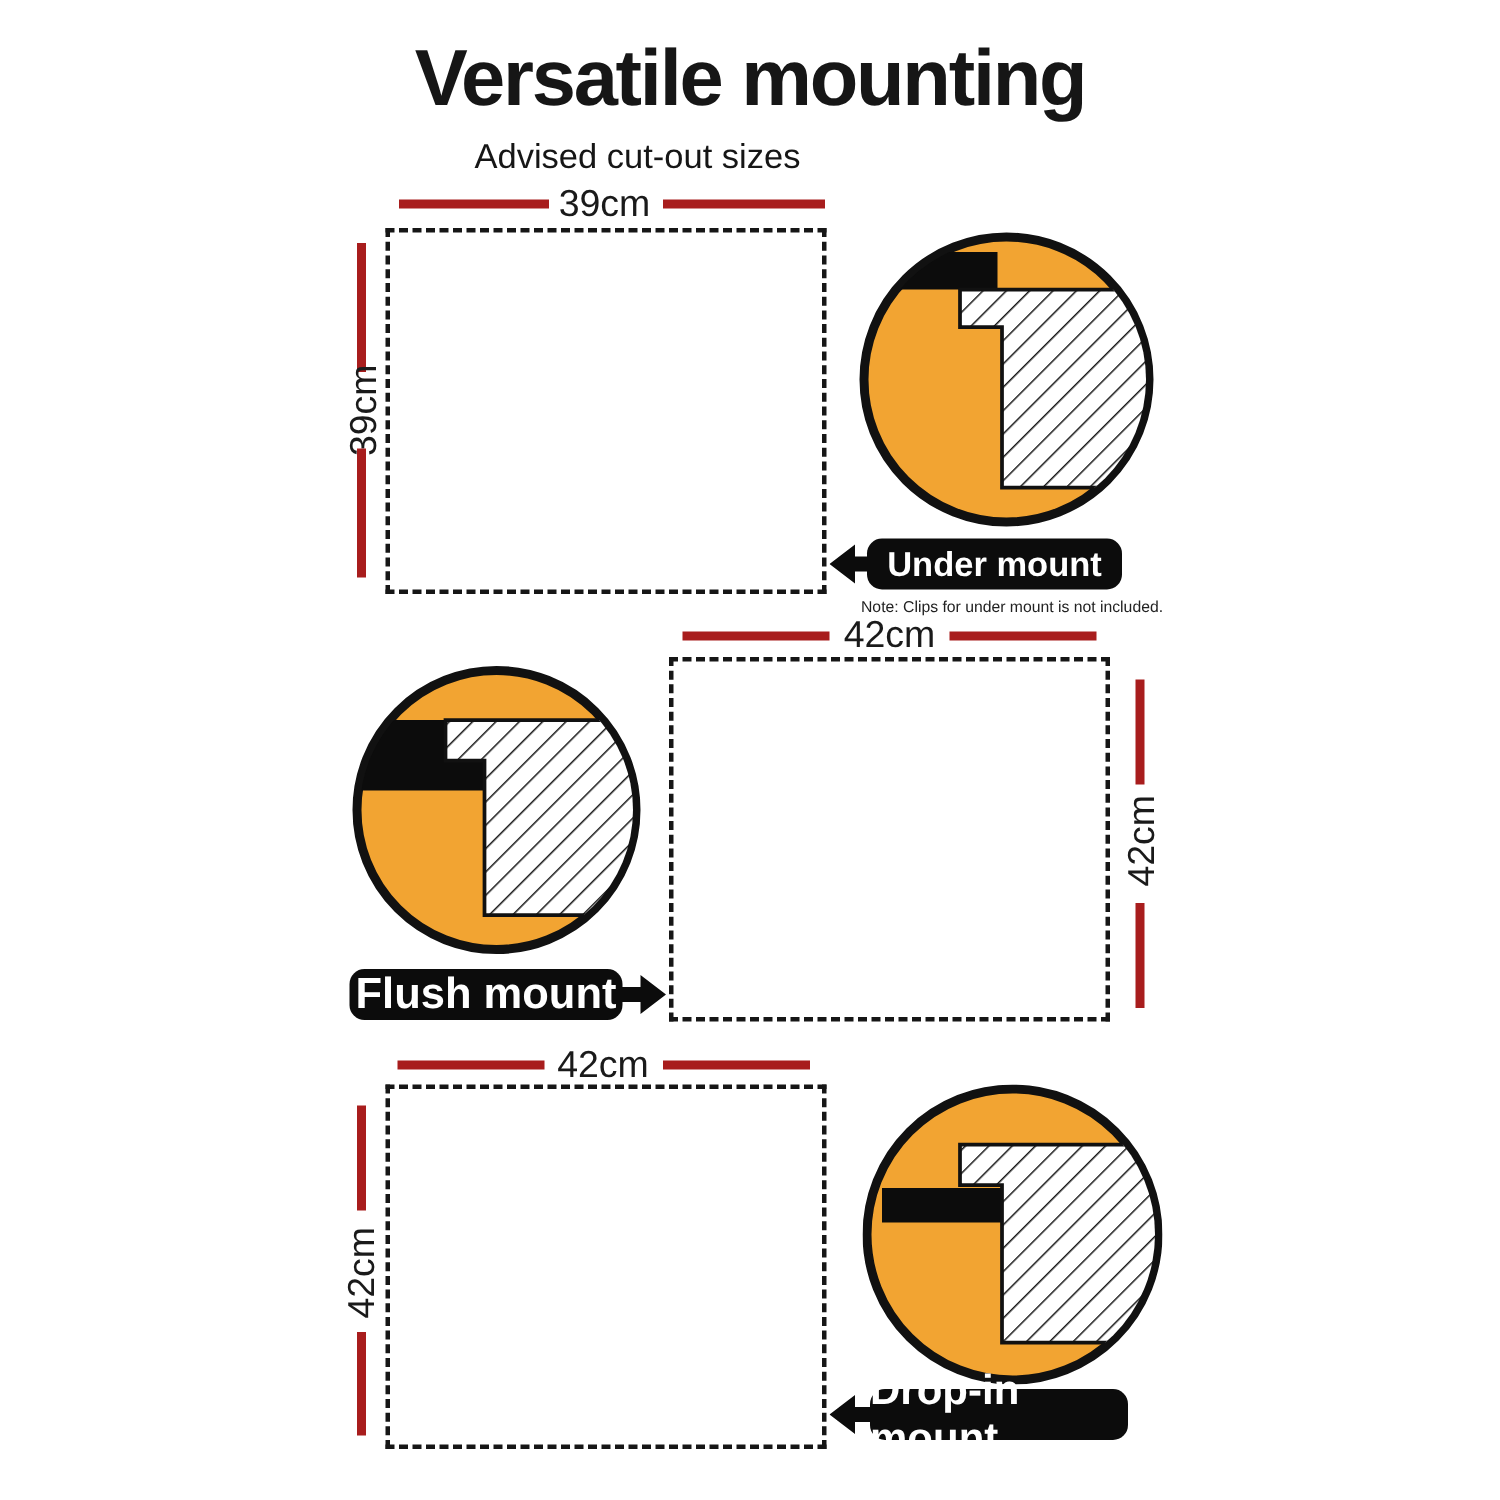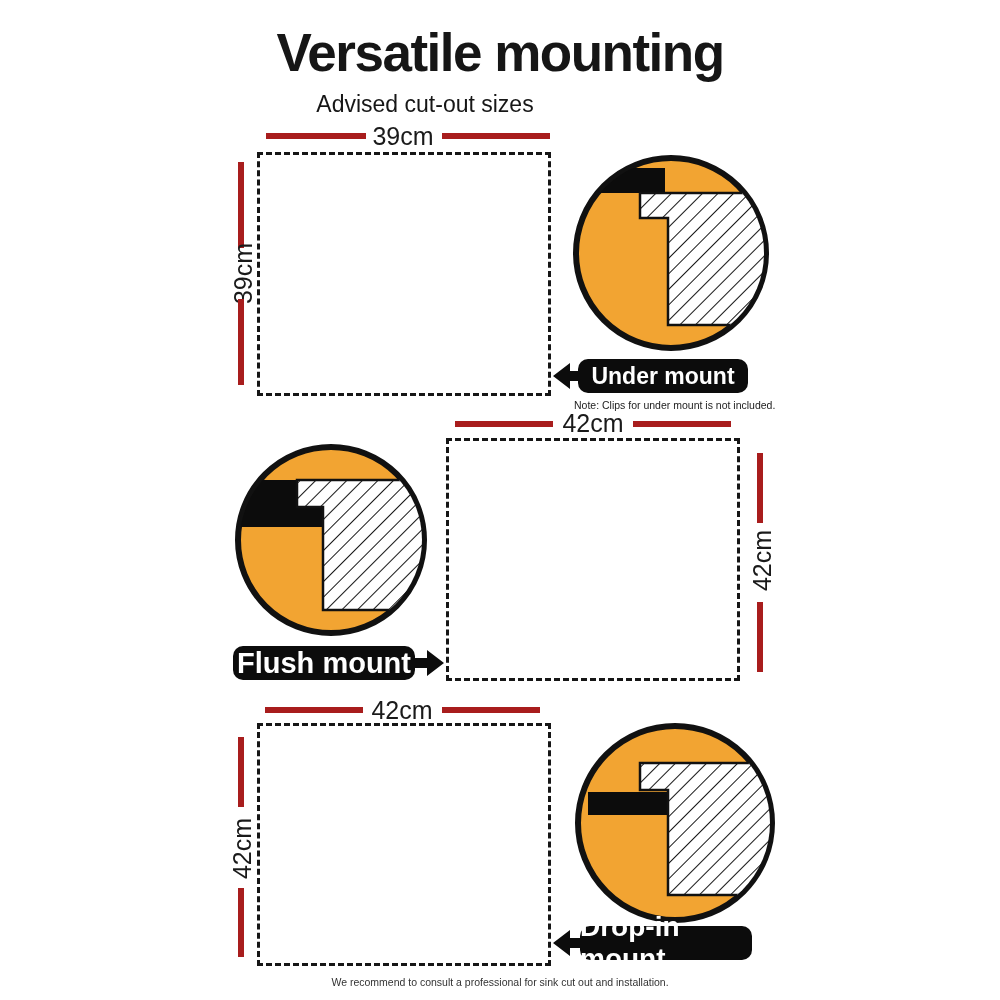--- a/index.html
+++ b/index.html
@@ -135,15 +135,14 @@
       <rect x="13" y="69" width="80" height="23" fill="#0c0c0c"></rect>
       <path d="M65,40 L200,40 L200,172 L93,172 L93,67 L65,67 Z" fill="url(#h3)" stroke="#111111" stroke-width="2.5"></path>
     </g>
   </svg>
 
   <svg class="arrow" style="left:553px; top:929px;" width="30" height="28" viewBox="0 0 30 28">
     <polygon points="0,14 17,1 17,9 30,9 30,19 17,19 17,27" fill="#0c0c0c"></polygon>
   </svg>
   <div class="pill" style="left:580px; top:926px; width:172px; height:34px; font-size:28px;">Drop-in mount</div>
 
-  <div class="footer">We recommend to consult a professional for sink cut out and installation.</div>
 
 </div>
 
 </body></html>

